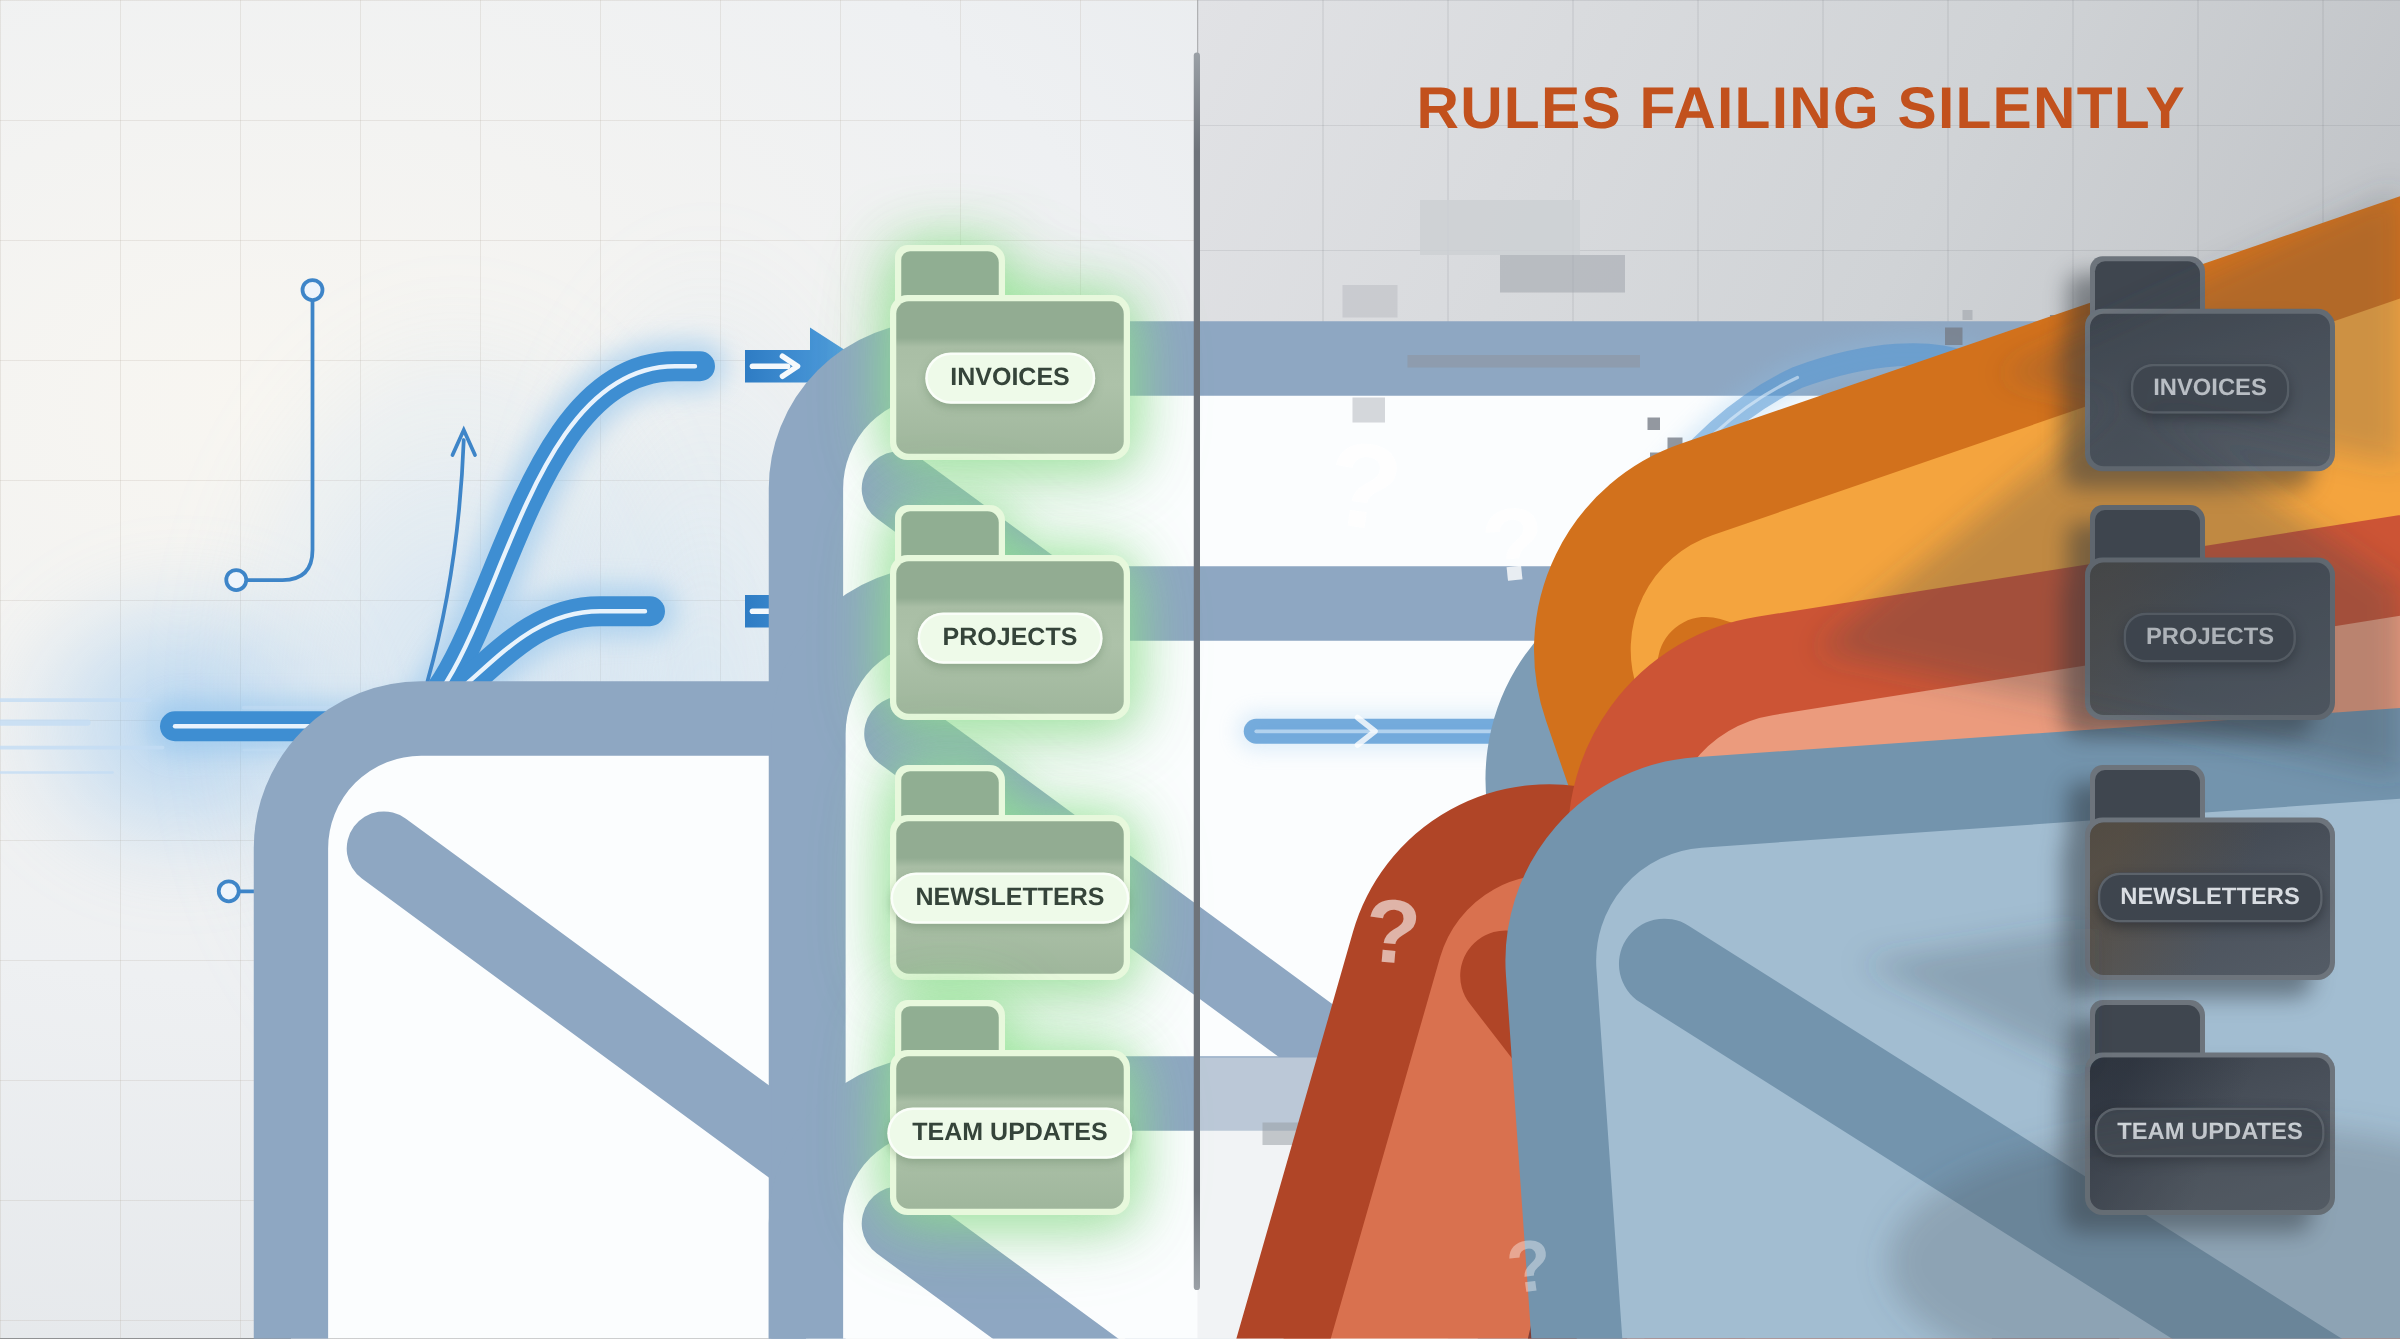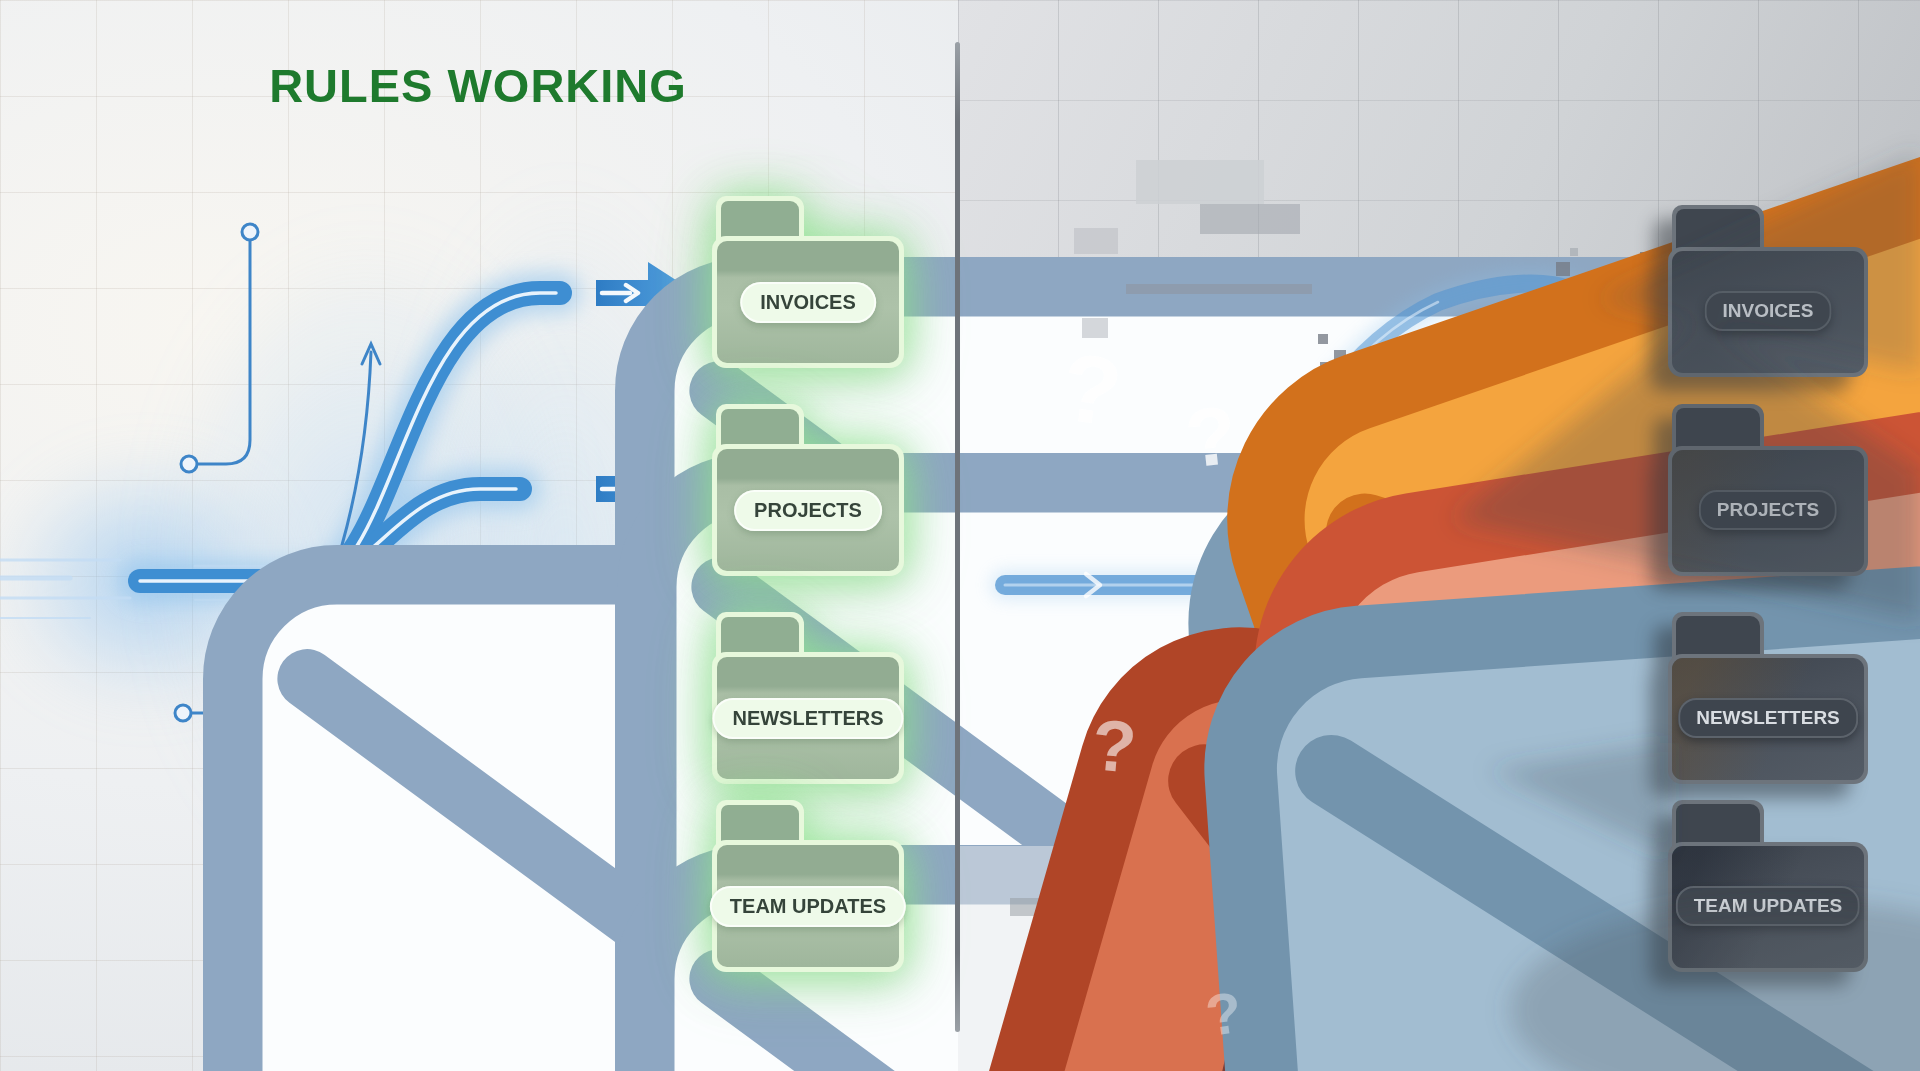--- a/index.html
+++ b/index.html
@@ -329,21 +329,21 @@
       <polygon points="1488,770 1668,856 1668,742" fill="rgba(58,64,72,.22)"></polygon>
       <ellipse cx="1790" cy="1010" rx="280" ry="110" fill="rgba(80,86,94,.25)"></ellipse>
     </g>
     <defs>
       <filter id="bsh" x="-30%" y="-30%" width="160%" height="160%">
           <feGaussianBlur stdDeviation="12"></feGaussianBlur>
         </filter>
     </defs>
   </svg>
 
-  <div class="title" id="title-left">RULES WORKING</div>
+  <div class="title" id="title-right">RULES FAILING SILENTLY</div>
 
   <span class="qm" style="left:1062px;top:342px;font-size:96px;opacity:.85;transform:rotate(8deg)">?</span>
   <span class="qm" style="left:1186px;top:396px;font-size:82px;opacity:.8;transform:rotate(-6deg)">?</span>
   <span class="qm" style="left:1092px;top:710px;font-size:72px;opacity:.6;transform:rotate(5deg)">?</span>
   <span class="qm" style="left:1206px;top:985px;font-size:58px;opacity:.38;transform:rotate(-8deg)">?</span>
 
   <div id="divider"></div>
 </div>
 
 </body></html>

